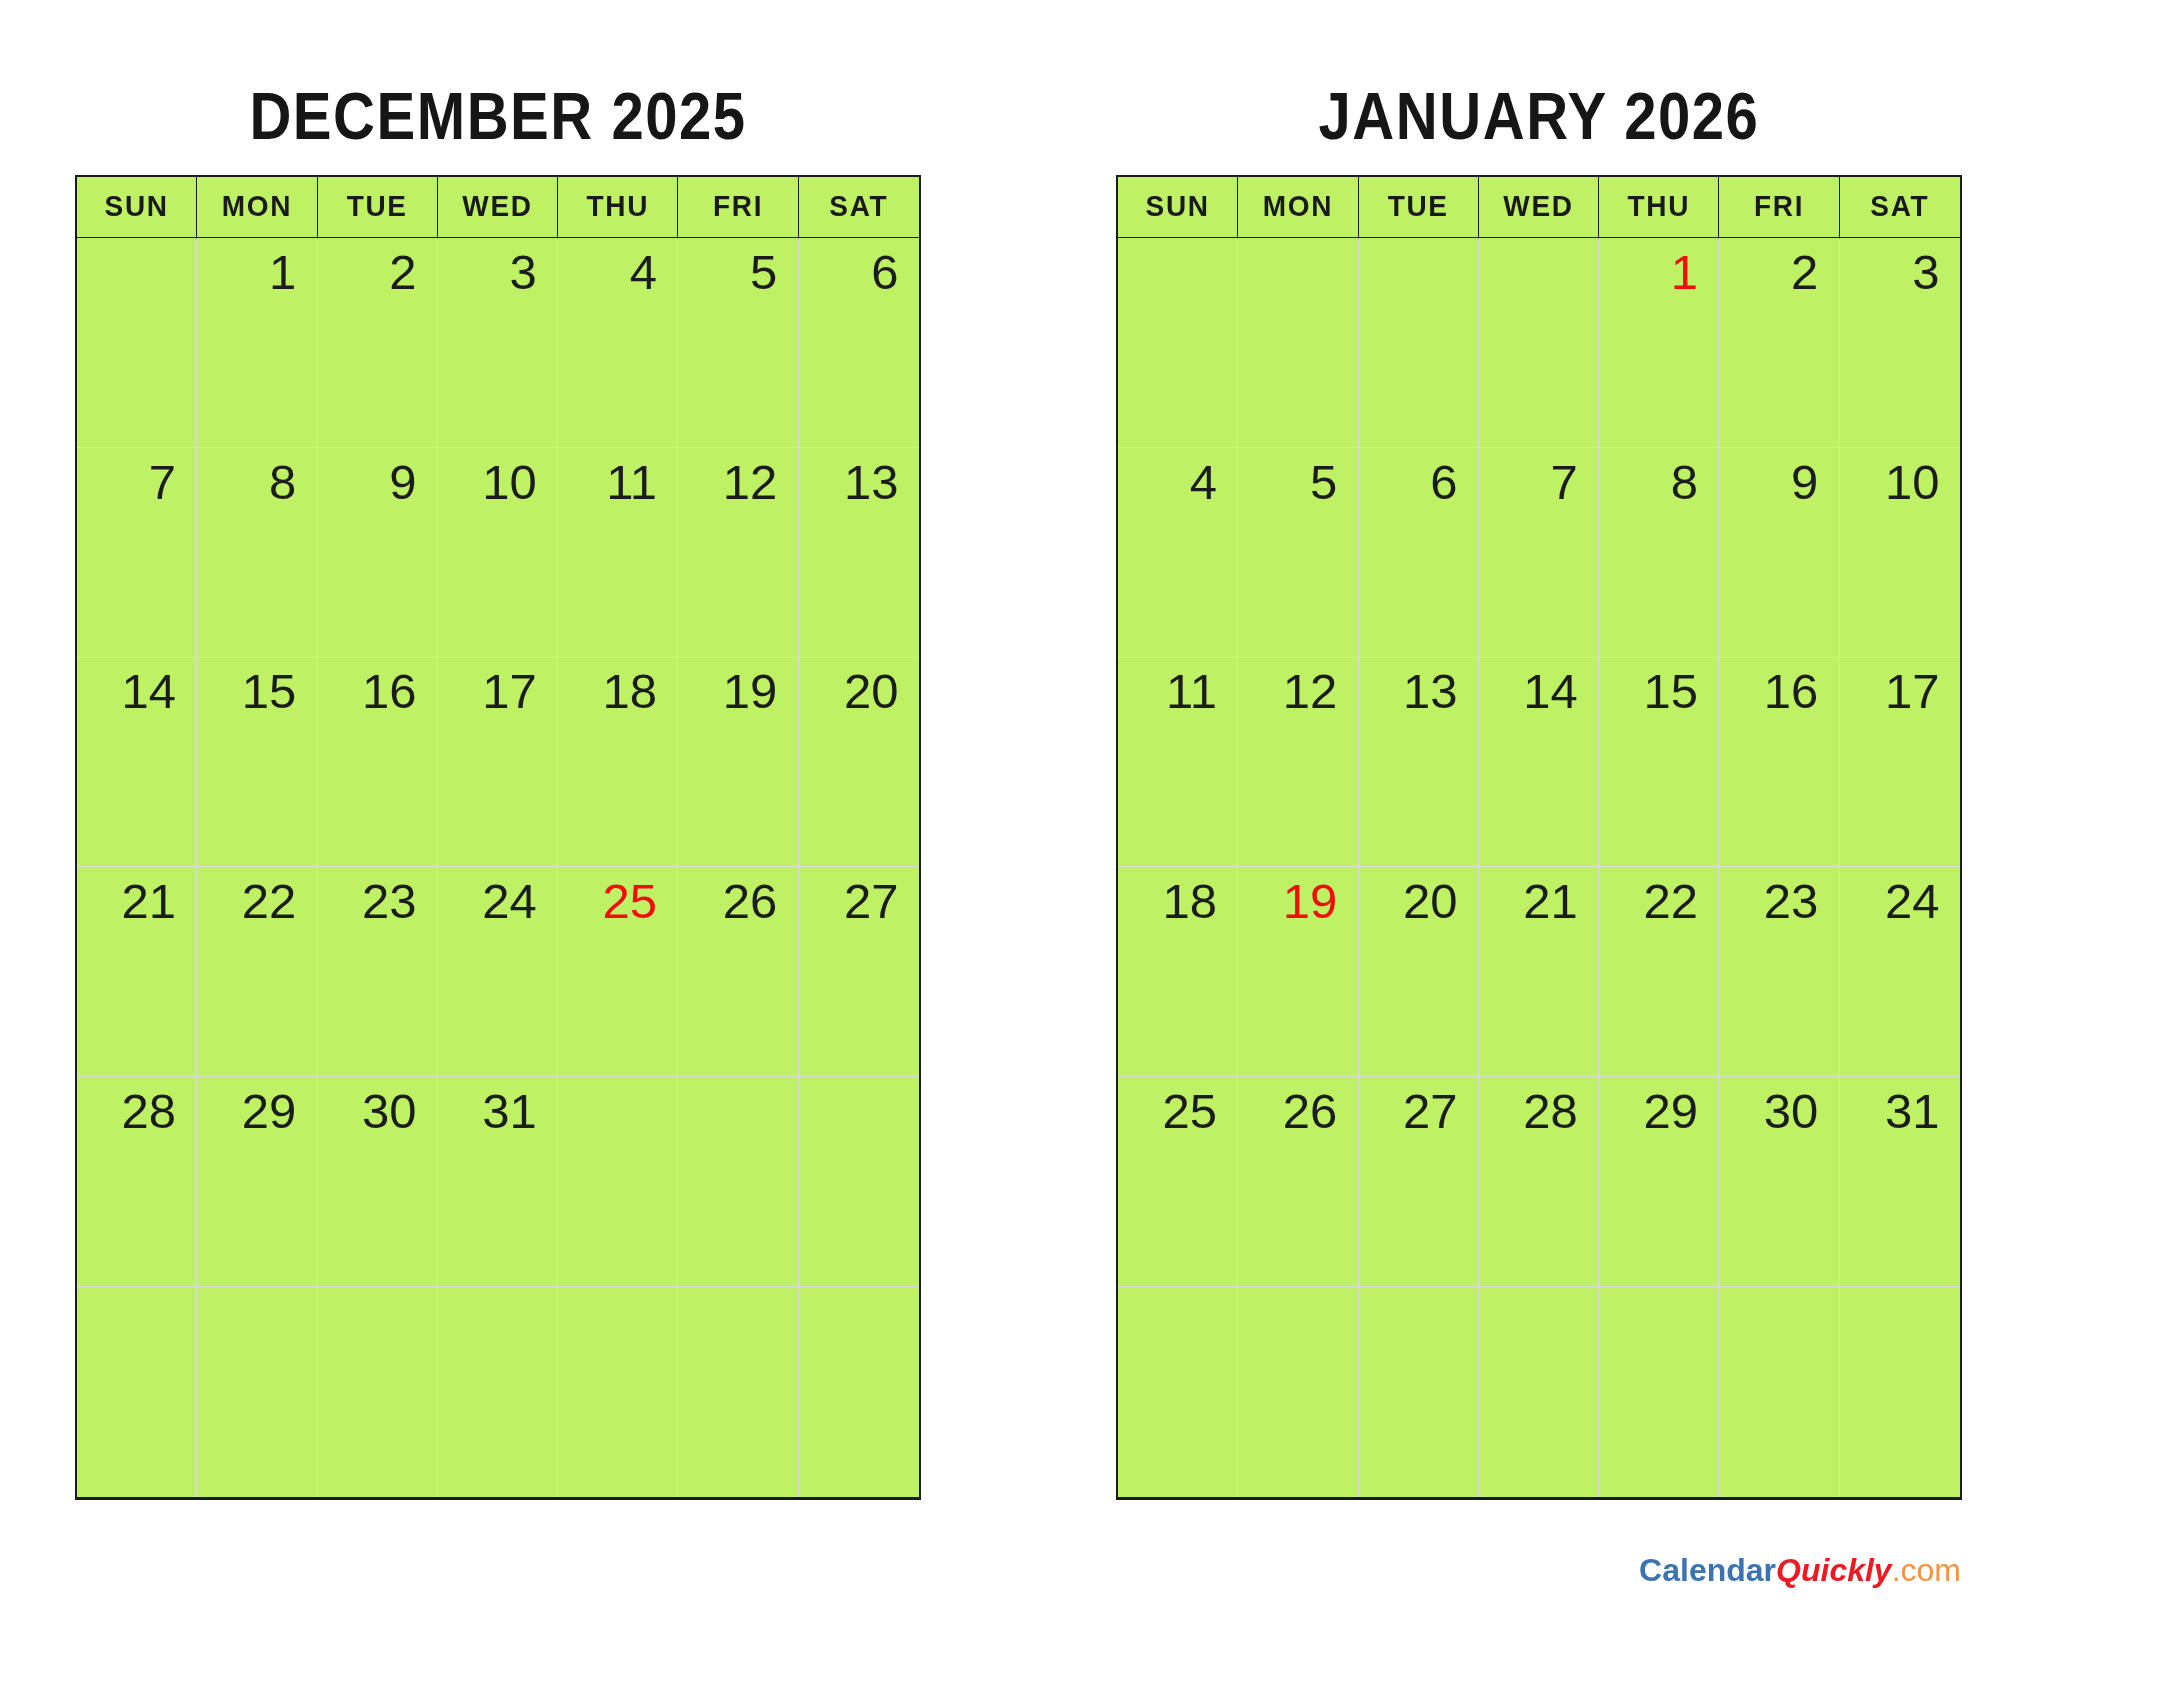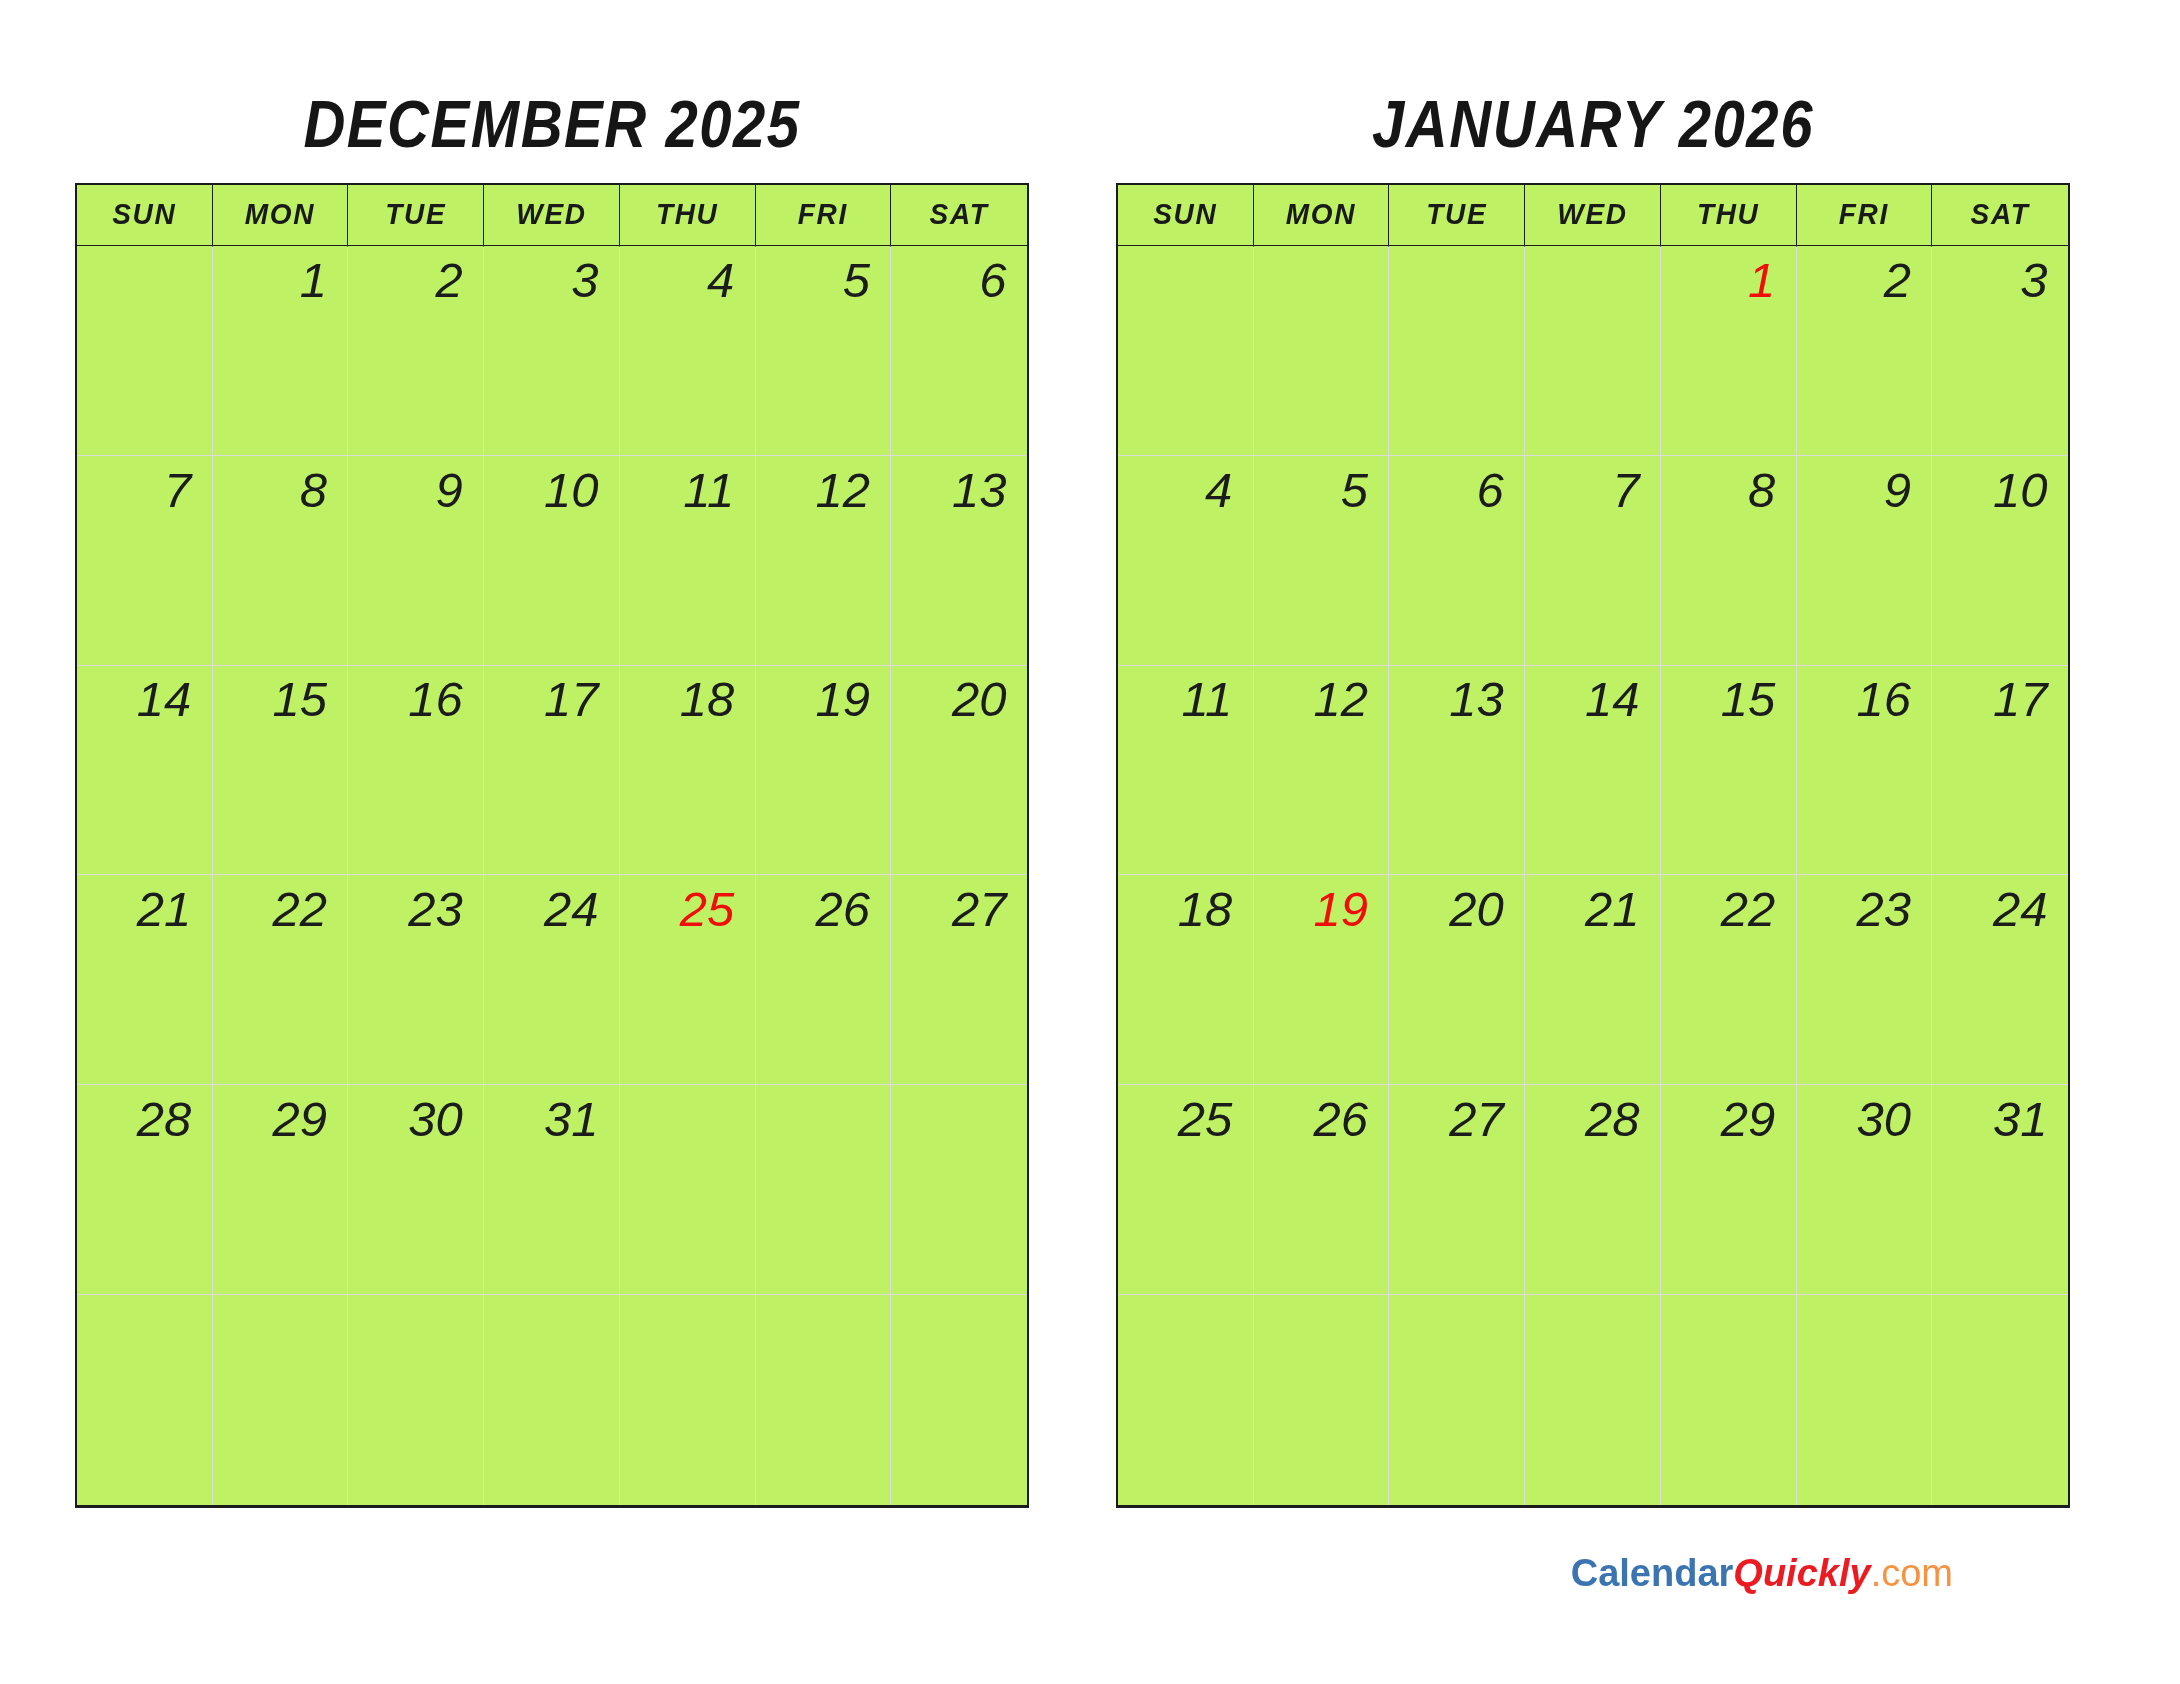--- a/index.html
+++ b/index.html
@@ -10,24 +10,23 @@
   }
   .page {
     position: relative;
     width: 2181px;
     height: 1685px;
     background: #ffffff;
     overflow: hidden;
   }
   .calendar {
     position: absolute;
-    top: 8px;
-    width: 954px;
+    top: 0;
+    width: 846px;
     height: 1501px;
-    font-style: italic;
   }
   .calendar.cal-left  { left: 75px;  }
   .calendar.cal-right { left: 1116px; }
 
   .cal-title {
     position: absolute;
     top: 78px;
     left: 0;
     width: 100%;
     margin: 0;
@@ -87,22 +86,22 @@
     color: #1c1c1c;
     font-stretch: condensed;
   }
   .date-cell:nth-child(7n)  { border-right: none; }
   .date-cell:nth-child(n+36){ border-bottom: none; }
   .date-cell.holiday { color: var(--holiday); }
 
   .logo {
     position: absolute;
     top: 1552px;
-    right: 228px;
-    font-size: 38px;
+    right: 220px;
+    font-size: 32px;
     font-weight: 700;
     white-space: nowrap;
     cursor: pointer;
   }
   .logo .brand-calendar { color: var(--logo-blue); }
   .logo .brand-quickly  { color: var(--logo-red); font-style: italic; }
   .logo .brand-tld      { color: var(--logo-orange); font-weight: 400; }
 </style>
 </head>
 <body>

